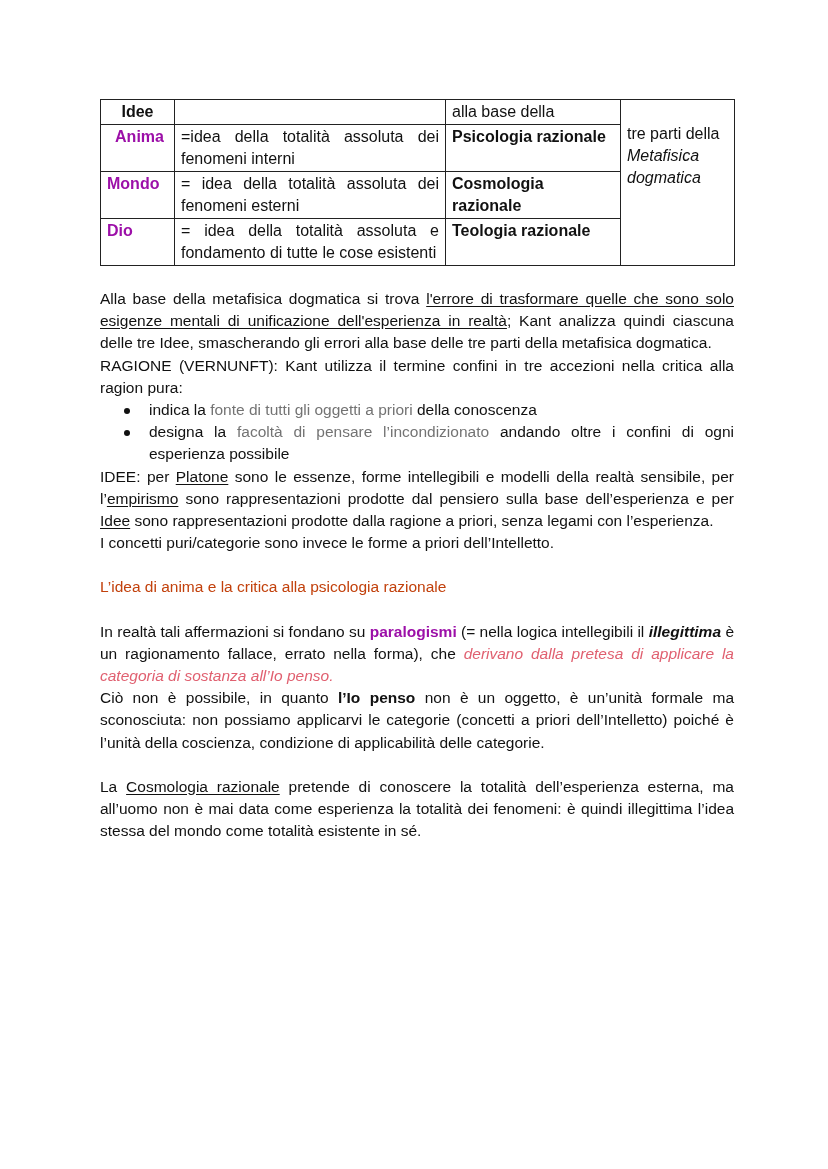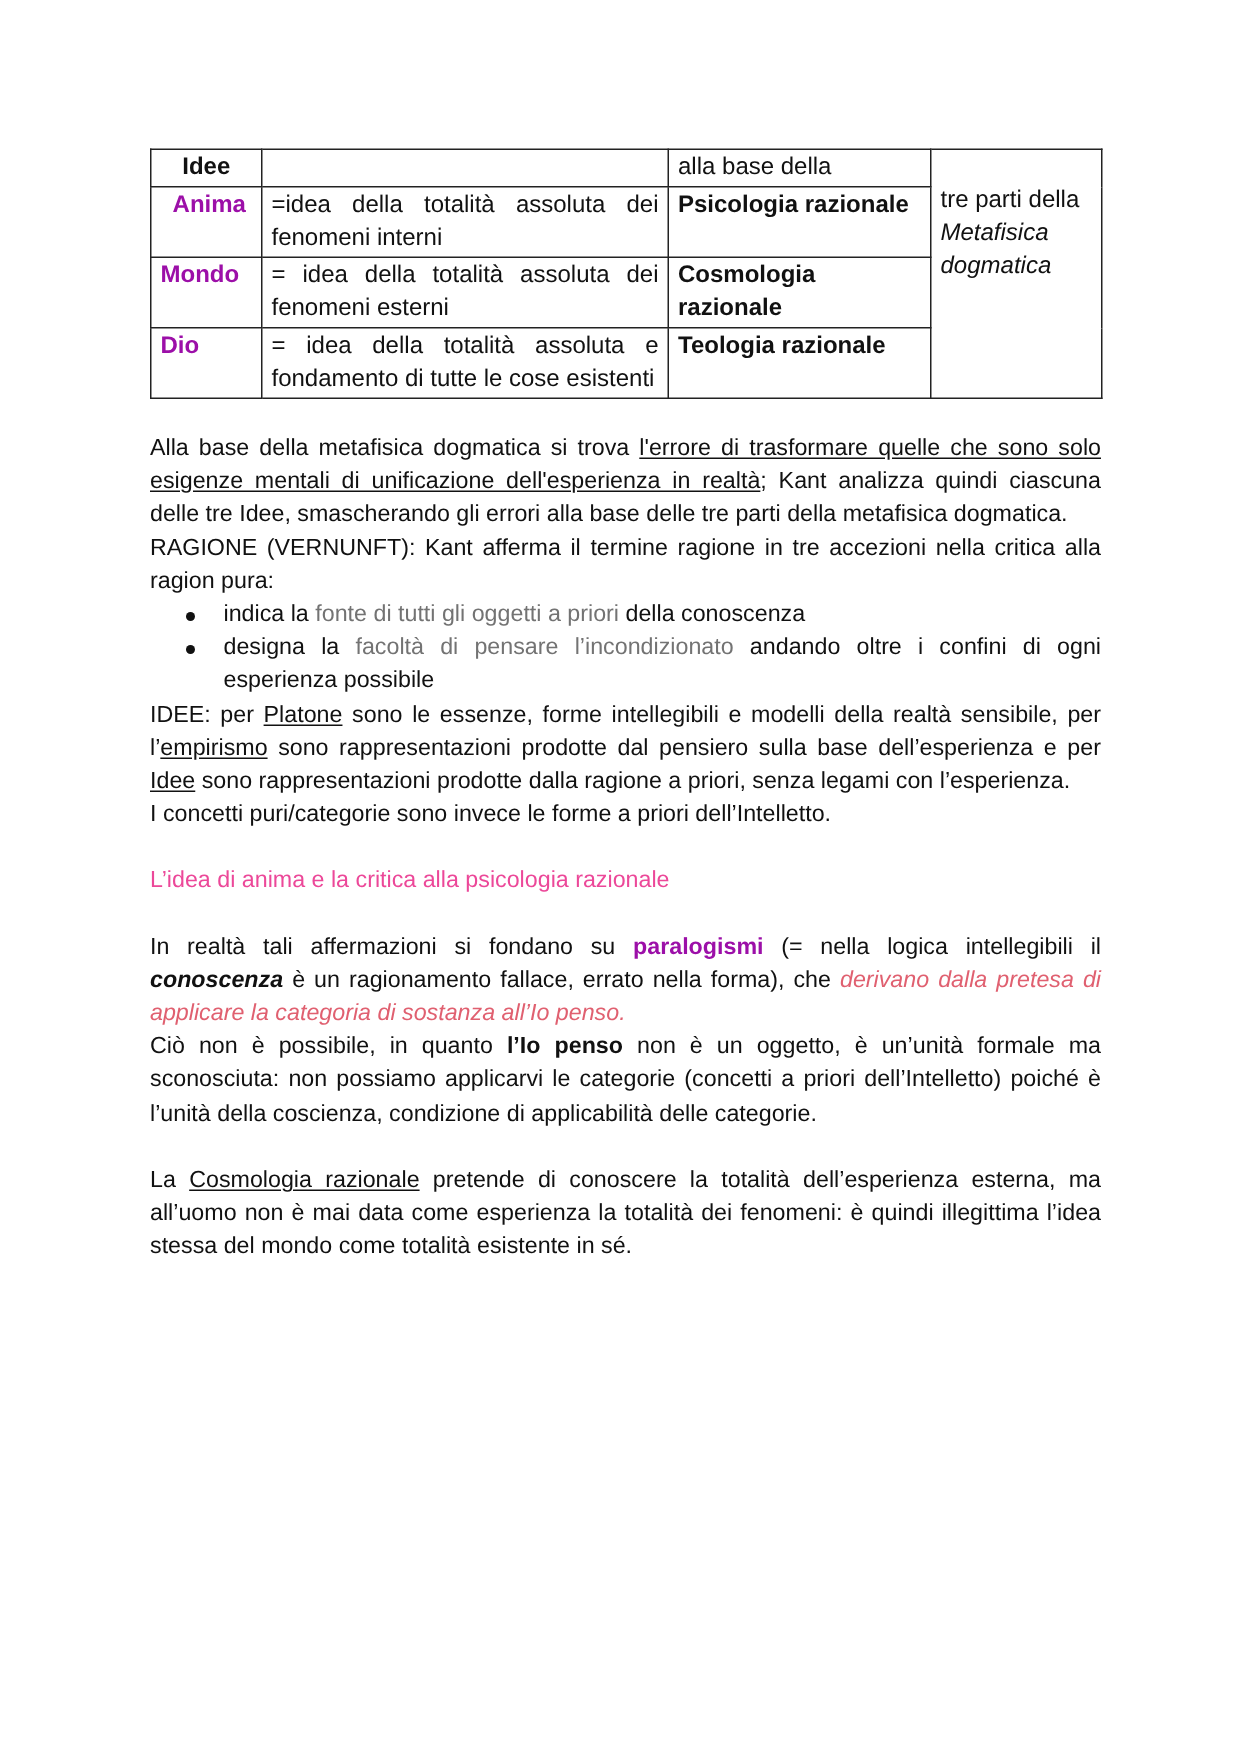--- a/index.html
+++ b/index.html
@@ -70,21 +70,21 @@
     ul.bullets li .dot {
       position: absolute;
       left: -25px;
       top: 9px;
       width: 6px;
       height: 6px;
       background: #111;
       border-radius: 50%;
     }
     .gap { height: 22px; }
-    .section-title { color: #ec4899; margin: 0; }
+    .section-title { color: #c2410c; margin: 0; }
   </style>
 </head>
 <body>
 
 <div class="page">
 
   <table class="ideas">
     <colgroup>
       <col class="c1">
         <col class="c2">
@@ -117,21 +117,21 @@
       <td class="bold">Teologia razionale</td>
     </tr>
   </tbody>
     </table>
 
   <div class="text-block">
 
     <p>
       <span>Alla base della metafisica dogmatica si trova </span><span class="u">l'errore di trasformare quelle che sono solo esigenze mentali di unificazione dell'esperienza in realtà</span><span>; Kant analizza quindi ciascuna delle tre Idee, smascherando gli errori alla base delle tre parti della metafisica dogmatica.</span>
     </p>
-    <p>RAGIONE (VERNUNFT): Kant afferma il termine ragione in tre accezioni nella critica alla ragion pura:</p>
+    <p>RAGIONE (VERNUNFT): Kant utilizza il termine confini in tre accezioni nella critica alla ragion pura:</p>
 
     <ul class="bullets">
       <li>
         <span class="dot"></span>
         <span>indica la </span><span class="gold">fonte di tutti gli oggetti a priori</span><span> della conoscenza</span>
       </li>
       <li>
         <span class="dot"></span>
         <span>designa la </span><span class="gold">facoltà di pensare l’incondizionato</span><span> andando oltre i confini di ogni esperienza possibile</span>
       </li>
@@ -142,21 +142,21 @@
     </p>
     <p>I concetti puri/categorie sono invece le forme a priori dell’Intelletto.</p>
 
     <div class="gap"></div>
 
     <p class="section-title">L’idea di anima e la critica alla psicologia razionale</p>
 
     <div class="gap"></div>
 
     <p>
-      <span>In realtà tali affermazioni si fondano su </span><span class="purple-bold">paralogismi</span><span> (= nella logica intellegibili il </span><span class="bold italic">conoscenza</span><span> è un ragionamento fallace, errato nella forma), che </span><span class="red-italic">derivano dalla pretesa di applicare la categoria di sostanza all’Io penso.</span>
+      <span>In realtà tali affermazioni si fondano su </span><span class="purple-bold">paralogismi</span><span> (= nella logica intellegibili il </span><span class="bold italic">illegittima</span><span> è un ragionamento fallace, errato nella forma), che </span><span class="red-italic">derivano dalla pretesa di applicare la categoria di sostanza all’Io penso.</span>
     </p>
     <p>
       <span>Ciò non è possibile, in quanto </span><span class="bold">l’Io penso</span><span> non è un oggetto, è un’unità formale ma sconosciuta: non possiamo applicarvi le categorie (concetti a priori dell’Intelletto) poiché è l’unità della coscienza, condizione di applicabilità delle categorie.</span>
     </p>
 
     <div class="gap"></div>
 
     <p>
       <span>La </span><span class="u">Cosmologia razionale</span><span> pretende di conoscere la totalità dell’esperienza esterna, ma all’uomo non è mai data come esperienza la totalità dei fenomeni: è quindi illegittima l’idea stessa del mondo come totalità esistente in sé.</span>
     </p>

